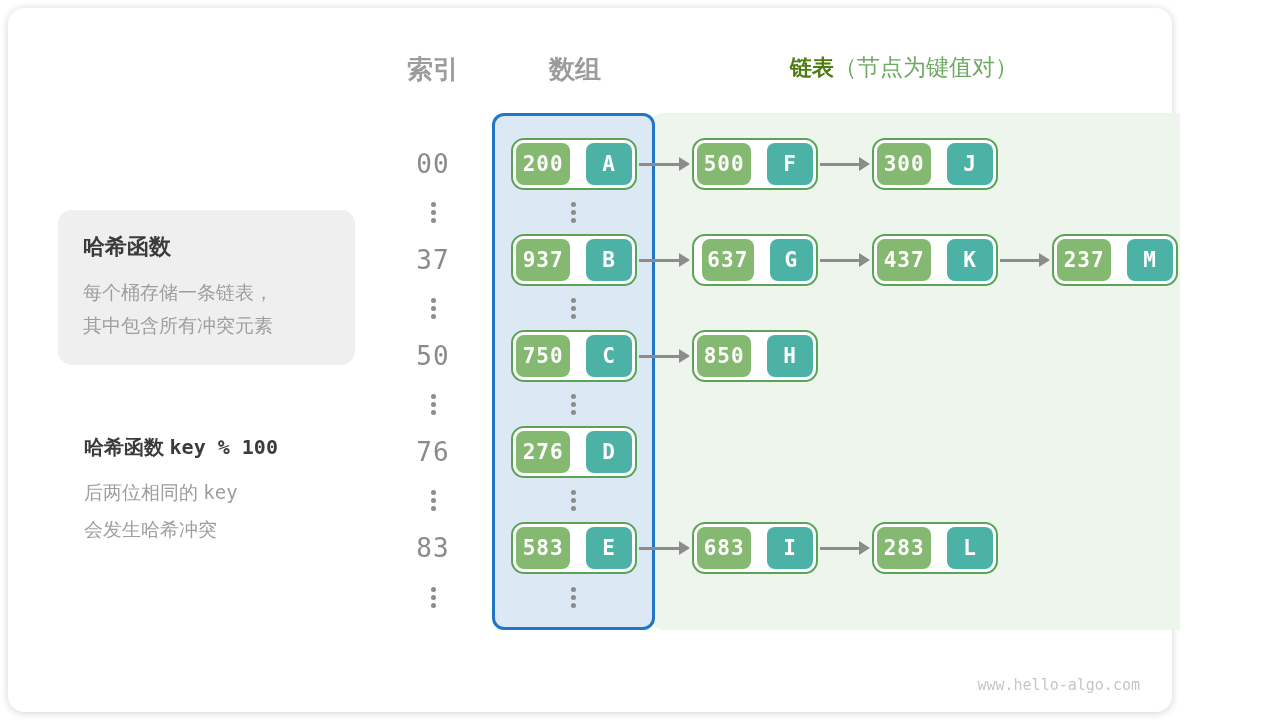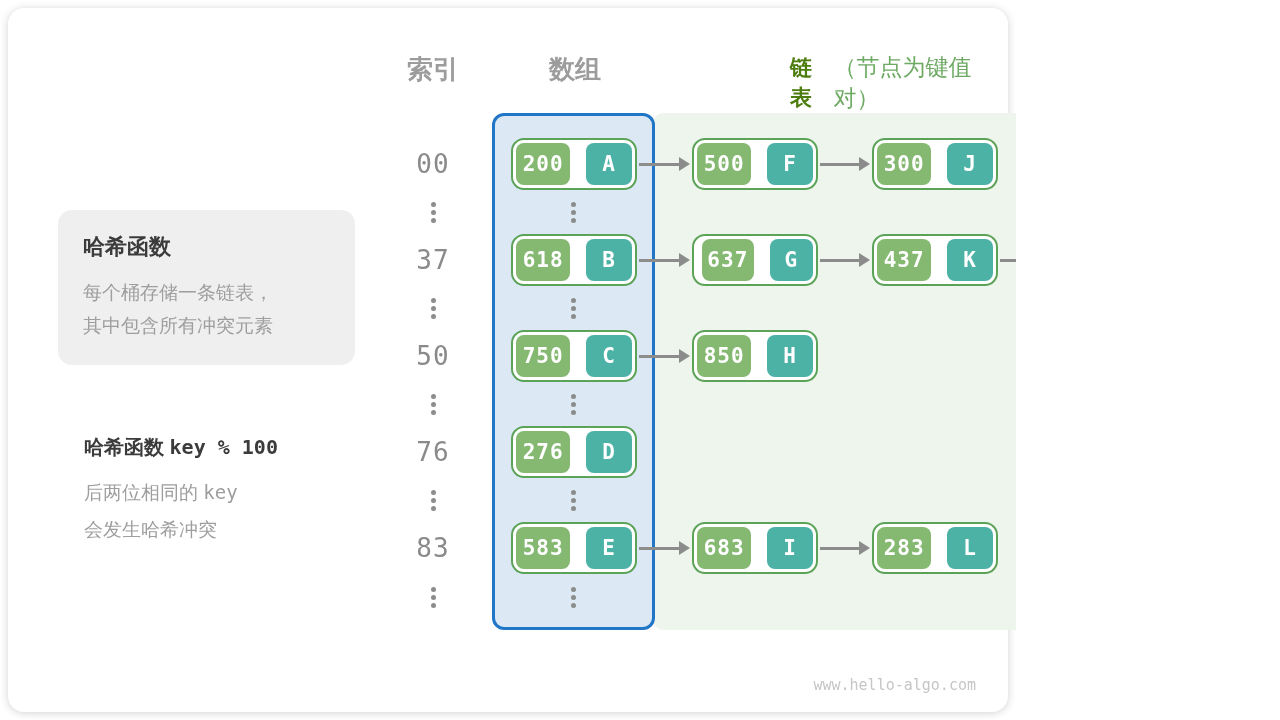--- a/index.html
+++ b/index.html
@@ -1,18 +1,18 @@
 <!DOCTYPE html>
 <html><head>
 <meta charset="utf-8">
 <style>
   * { margin:0; padding:0; box-sizing:border-box; }
   html,body { background:#ffffff; }
   .stage {
-    position:relative; width:1016px; height:720px; overflow:hidden;
+    position:relative; width:1180px; height:720px; overflow:hidden;
     font-family:"Liberation Sans","DejaVu Sans",sans-serif;
   }
   .card {
     position:absolute; left:8px; top:8px; right:8px; bottom:8px;
     background:#ffffff; border-radius:16px;
     box-shadow:0 1px 8px rgba(0,0,0,0.18);
   }
   .hdr {
     position:absolute; width:90px; text-align:center;
     font-size:26px; font-weight:bold; color:#9c9c9c; z-index:4;
@@ -104,21 +104,21 @@
         <span class="nkey">500</span>
         <span class="nval">F</span>
       </div>
       <div class="arrow" style="left: 820px; top: 156px; width: 50px;"></div>
       <div class="node" style="left: 872px; top: 138px;">
         <span class="nkey">300</span>
         <span class="nval">J</span>
       </div>
       <div class="idx" style="left: 393px; top: 245px;">37</div>
       <div class="node" style="left: 511px; top: 234px;">
-        <span class="nkey">618</span>
+        <span class="nkey">937</span>
         <span class="nval">B</span>
       </div>
       <div class="arrow" style="left: 639px; top: 252px; width: 51px;"></div>
       <div class="node" style="left: 692px; top: 234px; padding-left: 8px;">
         <span class="nkey">637</span>
         <span class="nval">G</span>
       </div>
       <div class="arrow" style="left: 820px; top: 252px; width: 50px;"></div>
       <div class="node" style="left: 872px; top: 234px;">
         <span class="nkey">437</span>

